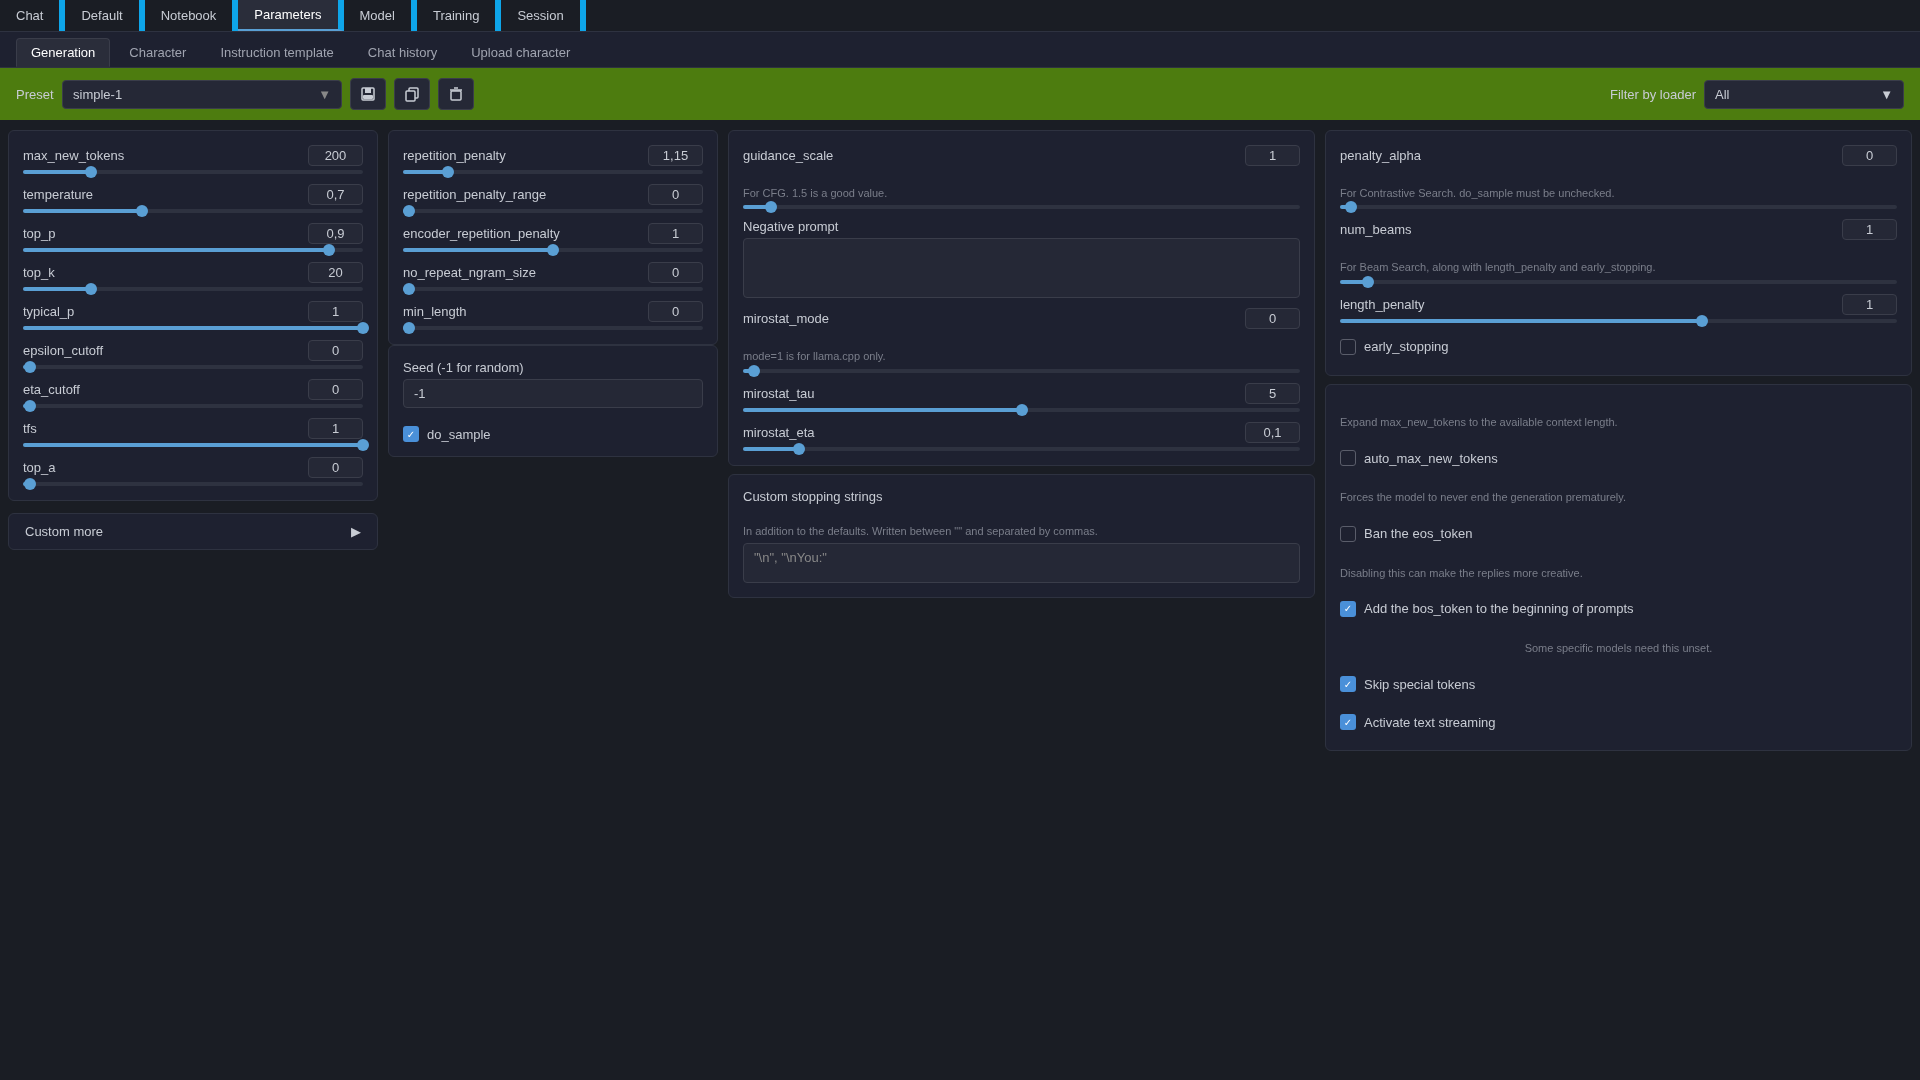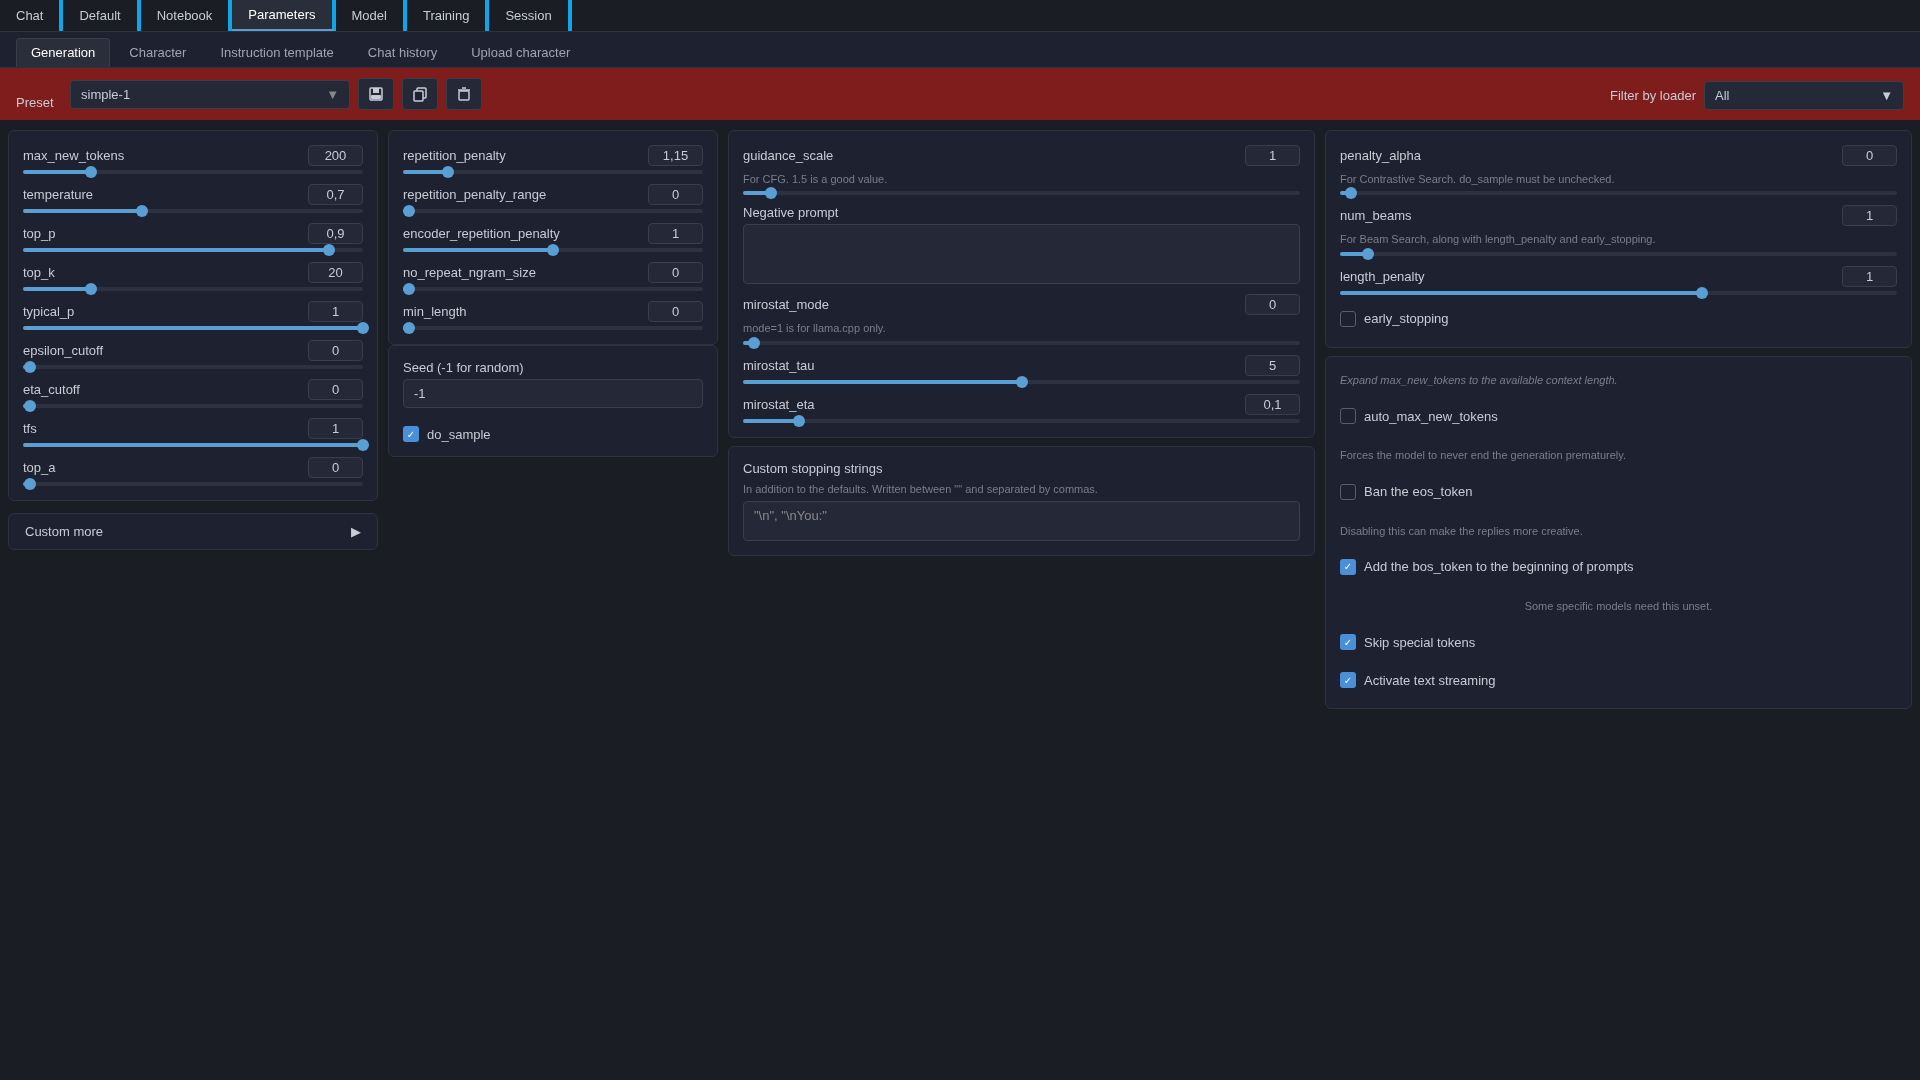--- a/index.html
+++ b/index.html
@@ -16,21 +16,21 @@
     .top-nav {
       display: flex;
       background: #1a1d24;
       border-bottom: 1px solid #2e3240;
       height: 32px;
     }
     .top-nav-item {
       padding: 6px 16px;
       cursor: pointer;
       color: #c8ccd4;
-      border-right: 4px solid #0ea5e9;
+      border-right: 6px solid #0ea5e9;
       display: flex;
       align-items: center;
     }
     .top-nav-item.active {
       background: #2a2d3a;
       border-bottom: 2px solid #5a9fd4;
       color: #fff;
     }
 
     
@@ -51,24 +51,24 @@
     .sub-tab.active {
       background: #2a2d3a;
       color: #fff;
       border: 1px solid #3a3d4a;
       border-bottom: 1px solid #2a2d3a;
     }
 
     
     .preset-row {
       display: flex;
-      align-items: flex-end;
+      align-items: center;
       padding: 10px 16px;
-      gap: 14px;
-      background: #7f1d1d;
+      gap: 6px;
+      background: #4d7c0f;
     }
     .preset-label {
       font-size: 13px;
       color: #c8ccd4;
       min-width: 40px;
     }
     .preset-select {
       background: #252836;
       border: 1px solid #3a3d4a;
       color: #c8ccd4;
@@ -257,21 +257,21 @@
       background: transparent;
       border: 1px solid #5a5d6a;
       border-radius: 3px;
       cursor: pointer;
       flex-shrink: 0;
     }
 
     .param-desc {
       font-size: 11px;
       color: #7a7e8a;
-      margin-top: 2px;
+      margin-top: 16px;
       line-height: 1.4;
     }
 
     .neg-prompt-area {
       background: #252836;
       border: 1px solid #3a3d4a;
       border-radius: 4px;
       min-height: 60px;
       padding: 6px 10px;
       color: #888;
@@ -673,21 +673,21 @@
           </div>
         </div>
 
         <div class="option-row">
           <div class="checkbox-empty"></div>
           <span class="option-label">early_stopping</span>
         </div>
       </div>
 
       <div class="params-box">
-        <div class="param-desc" style="margin-bottom:4px;font-style:italic;">Expand max_new_tokens to the available context length.</div>
+        <div class="param-desc" style="margin-bottom:4px;">Expand max_new_tokens to the available context length.</div>
         <div class="option-row">
           <div class="checkbox-empty"></div>
           <span class="option-label">auto_max_new_tokens</span>
         </div>
         <div class="param-desc" style="margin:8px 0 4px;">Forces the model to never end the generation prematurely.</div>
         <div class="option-row">
           <div class="checkbox-empty"></div>
           <span class="option-label">Ban the eos_token</span>
         </div>
         <div class="param-desc" style="margin:8px 0 4px;">Disabling this can make the replies more creative.</div>

